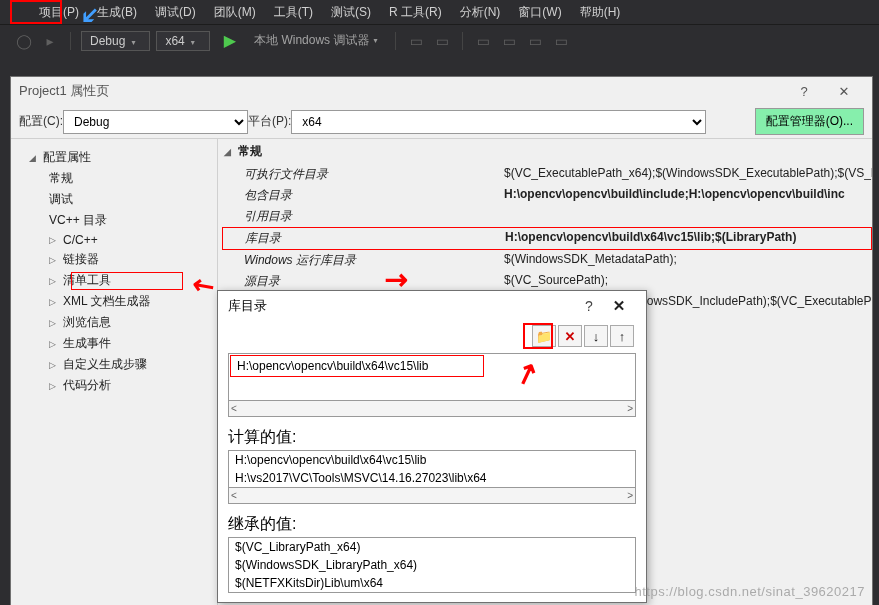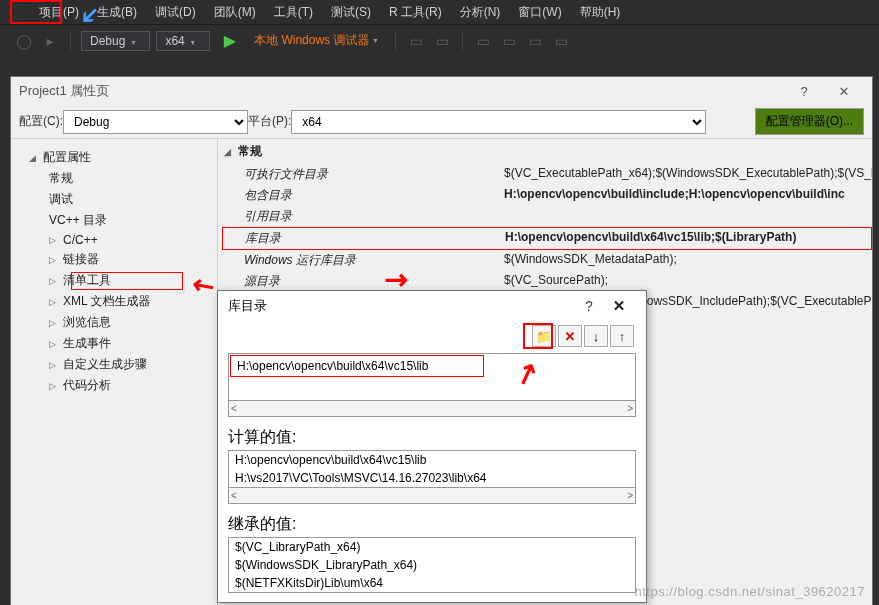--- a/index.html
+++ b/index.html
@@ -12,36 +12,36 @@
 
 .marker-top { position:absolute; left:10px; top:0; width:52px; height:24px; border:2px solid #ff0000; pointer-events:none; z-index:5; }
 .arrow-down { position:absolute; left:80px; top:2px; color:#409eff; font-size:24px; transform:rotate(135deg); z-index:5; }
 
 
 .ide-toolbar { height:32px; background:#2d2d30; display:flex; align-items:center; padding-left:14px; gap:6px; border-top:1px solid #1c1c1c; }
 .tb-icon { width:20px; height:20px; display:flex; align-items:center; justify-content:center; color:#606060; font-size:14px; }
 .config-box { background:#333337; border:1px solid #555; color:#ccc; font-size:12px; padding:2px 14px 2px 8px; position:relative; }
 .config-box::after { content:"▾"; font-size:8px; margin-left:6px; color:#999; }
 .play { color:#4ec94e; margin-left:8px; margin-right:4px; }
-.debug-btn { color:#f97316; font-size:12px; padding:2px 8px; display:flex; align-items:center; }
+.debug-btn { color:#a3a3a3; font-size:12px; padding:2px 8px; display:flex; align-items:center; }
 .debug-btn::after { content:"▾"; font-size:8px; margin-left:4px; color:#999; }
 .tb-sep { width:1px; height:18px; background:#444; margin:0 4px; }
 
 
 .prop-page { position:absolute; left:10px; top:76px; width:863px; height:545px; background:#f0f0f0; border:1px solid #707070; }
 .prop-title { height:28px; display:flex; align-items:center; padding:0 8px; font-size:13px; color:#555; }
 .prop-title .spacer { flex:1; }
 .prop-title .win-btn { width:40px; text-align:center; color:#555; font-size:13px; }
 
 .prop-toolbar { height:34px; display:flex; align-items:center; padding:0 8px; border-bottom:1px solid #d0d0d0; }
 .prop-label { font-size:12px; color:#333; }
 .prop-select { background:#fff; border:1px solid #999; font-size:12px; padding:3px 6px; }
 .prop-select.cfg { width:185px; }
 .prop-select.plat { width:415px; }
-.prop-btn { border:1px solid #999; background:#4d7c0f; font-size:12px; padding:4px 10px; }
+.prop-btn { border:1px solid #999; background:#86efac; font-size:12px; padding:4px 10px; }
 
 .prop-body { display:flex; height:calc(100% - 62px); }
 .tree { width:207px; border-right:1px solid #d0d0d0; padding:8px 4px; font-size:12px; color:#222; }
 .tree-row { display:flex; align-items:center; padding:2px 0 2px 14px; cursor:pointer; white-space:nowrap; }
 .tree-row .exp { width:14px; font-size:9px; color:#666; display:inline-block; }
 .tree-row.l1 { padding-left:34px; }
 .tree-row.l2 { padding-left:34px; }
 .vc-marker { position:absolute; left:60px; top:195px; width:112px; height:18px; border:1.5px solid #ff0000; pointer-events:none; }
 .vc-arrow { position:absolute; left:182px; top:194px; color:#ff0000; font-size:26px; transform:rotate(145deg); font-weight:bold; }
 

